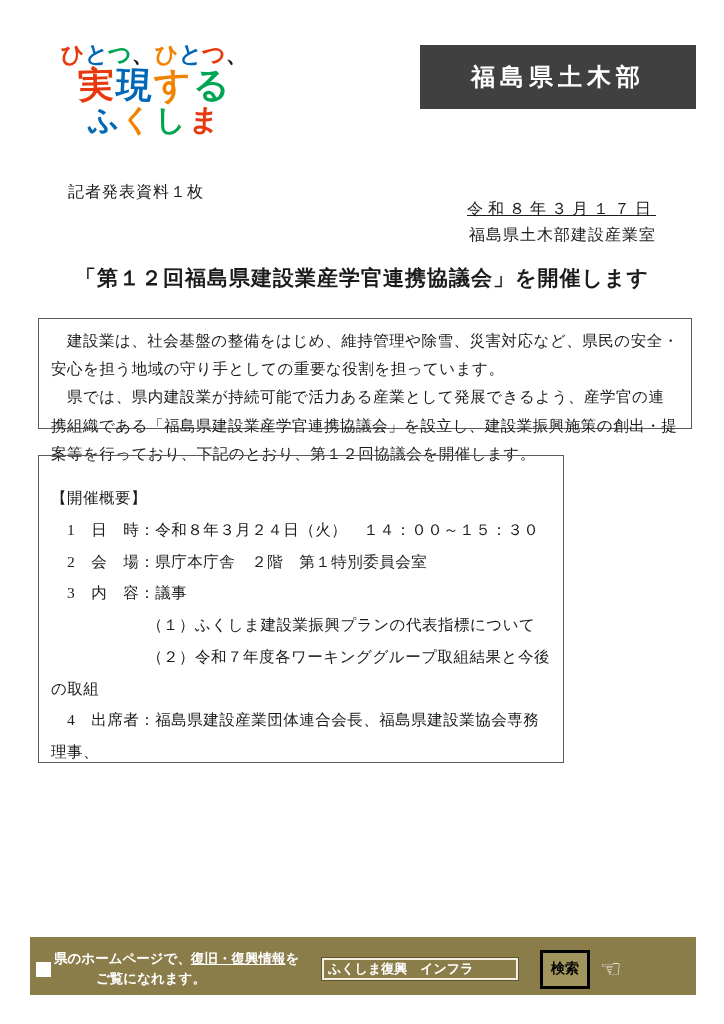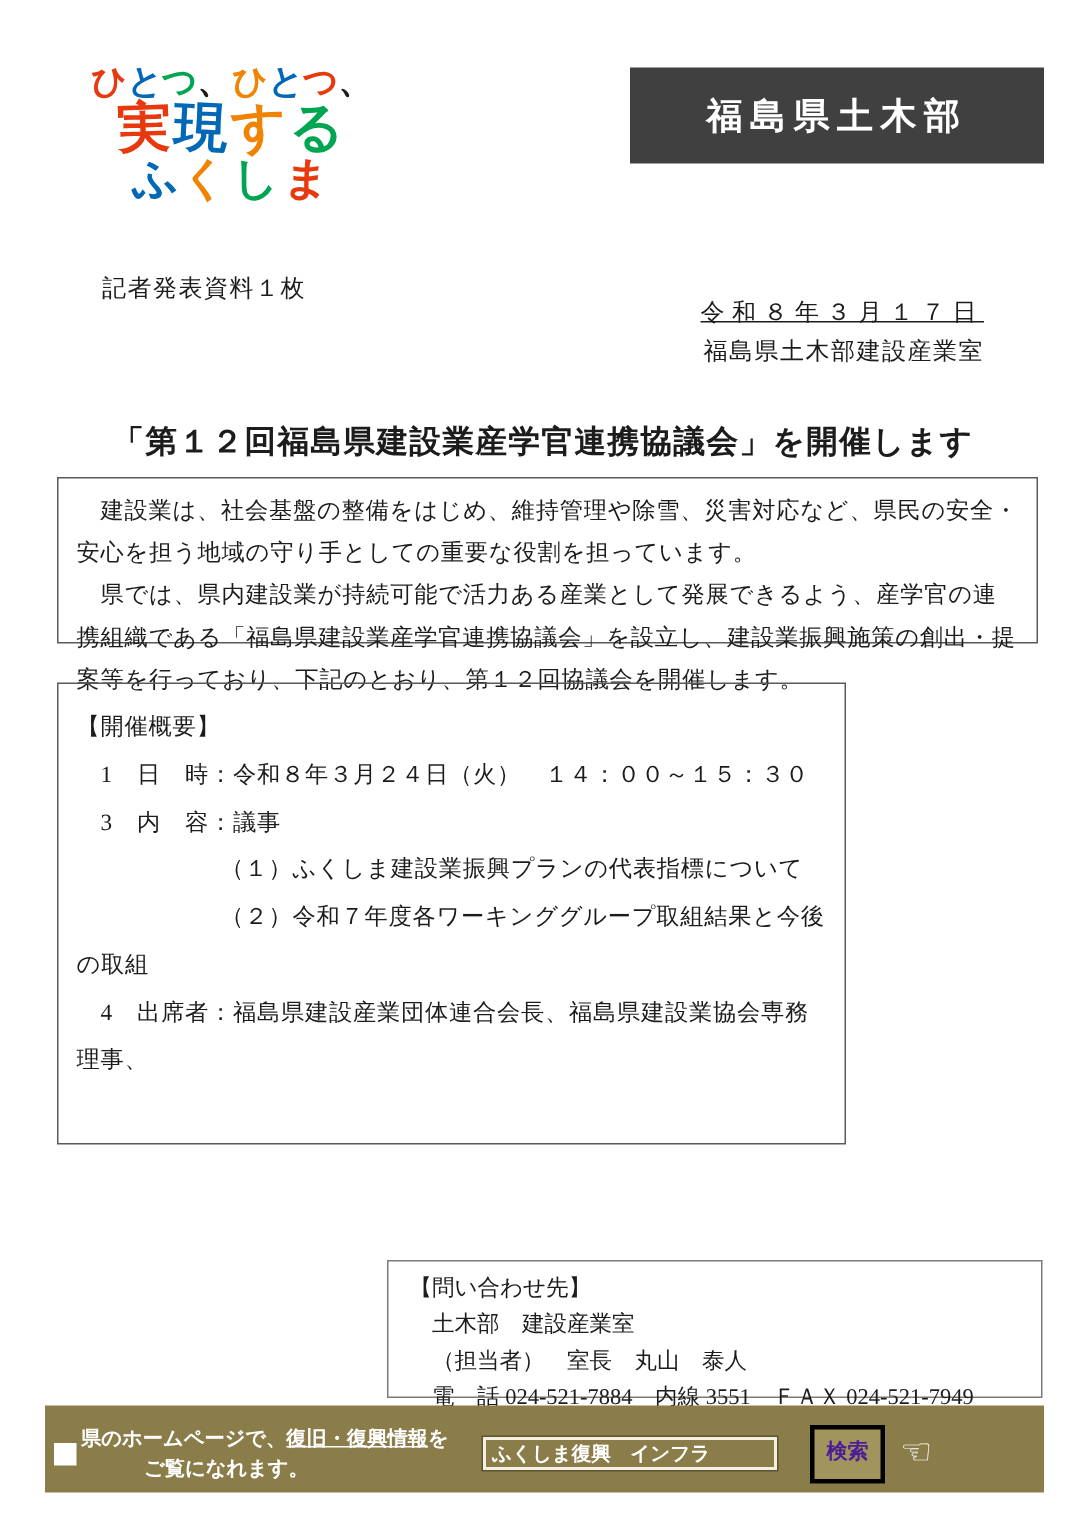--- a/index.html
+++ b/index.html
@@ -65,21 +65,21 @@
     text-align: right;
     font-size: 16px;
     line-height: 1.65;
   }
   .date-block .date-line { letter-spacing: 5px; text-decoration: underline; }
   .date-block .dept-line { letter-spacing: 1px; }
 
   .main-title {
     position: absolute;
     left: 0;
-    top: 280px;
+    top: 264px;
     width: 100%;
     text-align: center;
     font-size: 21px;
     font-weight: bold;
     letter-spacing: 1px;
   }
 
   .summary-box {
     position: absolute;
     left: 38px;
@@ -94,21 +94,21 @@
   }
   .summary-box p { white-space: pre-wrap; text-indent: 0; }
 
   .overview-box {
     position: absolute;
     left: 38px;
     top: 455px;
     width: 526px;
     height: 308px;
     border: 1px solid #5a5a5a;
-    padding: 13px 12px 0 12px;
+    padding: 26px 12px 0 12px;
     font-size: 15.5px;
     line-height: 2.05;
     letter-spacing: 0.5px;
   }
   .overview-box .ov-line { white-space: pre-wrap; }
 
   .contact-box {
     position: absolute;
     left: 258px;
     top: 840px;
@@ -165,21 +165,21 @@
     font-size: 13px;
     padding: 0 4px;
   }
   .search-button {
     flex: 0 0 auto;
     height: 39px;
     margin-top: 1px;
     padding: 0 8px;
     background: #a2945d;
     border: 3px solid #000000;
-    color: #4c1d95;
+    color: #000000;
     font-family: Liberation Mono, monospace;
     font-weight: bold;
     font-size: 14px;
     line-height: 1;
     cursor: pointer;
   }
   .hand-icon {
     flex: 0 0 auto;
     color: #ffffff;
     font-size: 24px;
@@ -214,32 +214,27 @@
   <h1 class="main-title">「第１２回福島県建設業産学官連携協議会」を開催します</h1>
 
   <div class="summary-box">
     <p>　建設業は、社会基盤の整備をはじめ、維持管理や除雪、災害対応など、県民の安全・安心を担う地域の守り手としての重要な役割を担っています。</p>
     <p>　県では、県内建設業が持続可能で活力ある産業として発展できるよう、産学官の連携組織である「福島県建設業産学官連携協議会」を設立し、建設業振興施策の創出・提案等を行っており、下記のとおり、第１２回協議会を開催します。</p>
   </div>
 
   <div class="overview-box">
     <div class="ov-line">【開催概要】</div>
     <div class="ov-line">　1　日　時：令和８年３月２４日（火）　１４：００～１５：３０</div>
+    <div class="ov-line">　2　会　場：県庁本庁舎　２階　第１特別委員会室</div>
     <div class="ov-line">　3　内　容：議事</div>
     <div class="ov-line">　　　　　　（１）ふくしま建設業振興プランの代表指標について</div>
     <div class="ov-line">　　　　　　（２）令和７年度各ワーキンググループ取組結果と今後の取組</div>
     <div class="ov-line">　4　出席者：福島県建設産業団体連合会長、福島県建設業協会専務理事、</div>
   </div>
 
-  <div class="contact-box">
-    <div class="ct-line">【問い合わせ先】</div>
-    <div class="ct-line">　土木部　建設産業室</div>
-    <div class="ct-line">　（担当者）　室長　丸山　泰人</div>
-    <div class="ct-line">　電　話 024-521-7884　内線 3551　ＦＡＸ 024-521-7949</div>
-  </div>
 
   <div class="footer-bar">
     <div class="footer-square"></div>
     <div class="footer-text">
       <div>
         <span>県のホームページで、</span><span class="underlined">復旧・復興情報</span><span>を</span>
       </div>
       <div class="second-line">ご覧になれます。</div>
     </div>
     <input class="search-input" type="text" value="ふくしま復興　インフラ" style="">

